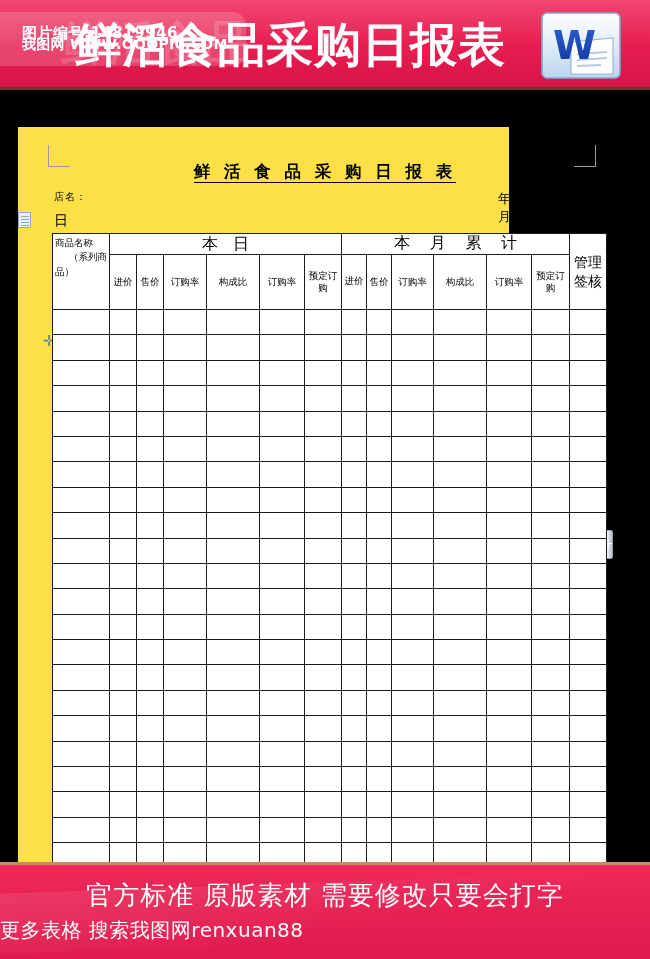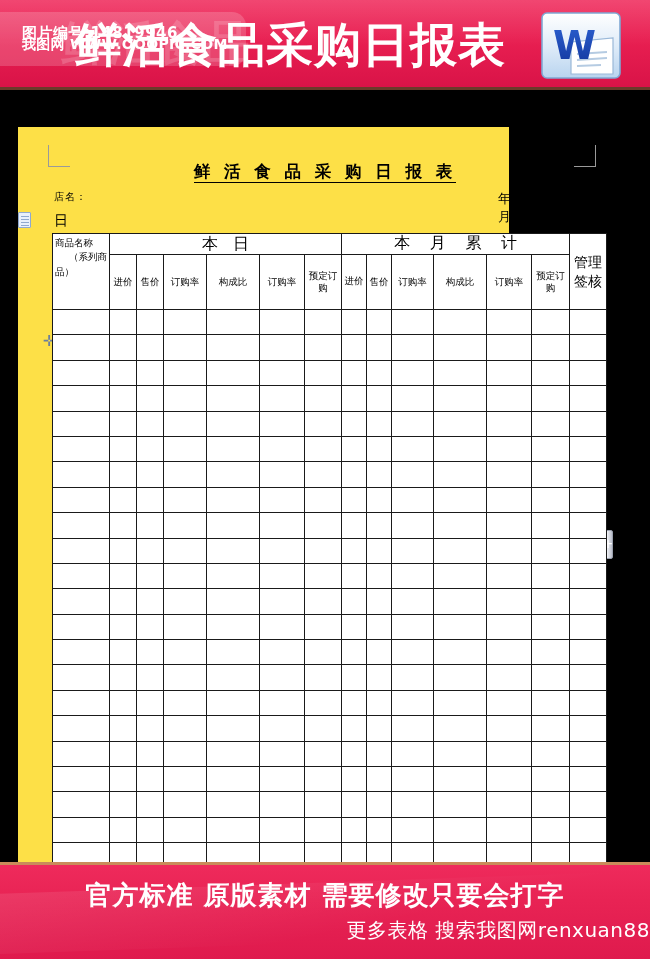--- a/index.html
+++ b/index.html
@@ -210,26 +210,26 @@
   }
   #bottom-sheen {
     position: absolute; left: -40px; top: 20px;
     width: 760px; height: 60px;
     background: linear-gradient(170deg, rgba(255,255,255,.10) 0%, rgba(255,255,255,0) 60%);
     transform: rotate(-2deg);
   }
   #bb-line1 {
     position: absolute; left: 0; top: 16px; width: 650px;
     text-align: center; color: #fff;
-    font-size: 26px; font-weight: bold;
+    font-size: 26px; font-weight: normal;
     letter-spacing: 1px; white-space: nowrap;
   }
   #bb-line2 {
     position: absolute; left: 0; top: 55px; width: 650px;
-    text-align: right; color: #fff;
+    text-align: left; color: #fff;
     font-size: 20px; letter-spacing: .5px; white-space: nowrap;
   }
 </style>
 </head>
 <body>
 
 <div id="stage">
 
   <div id="top-banner">
     <div id="top-banner-sheen"></div>

